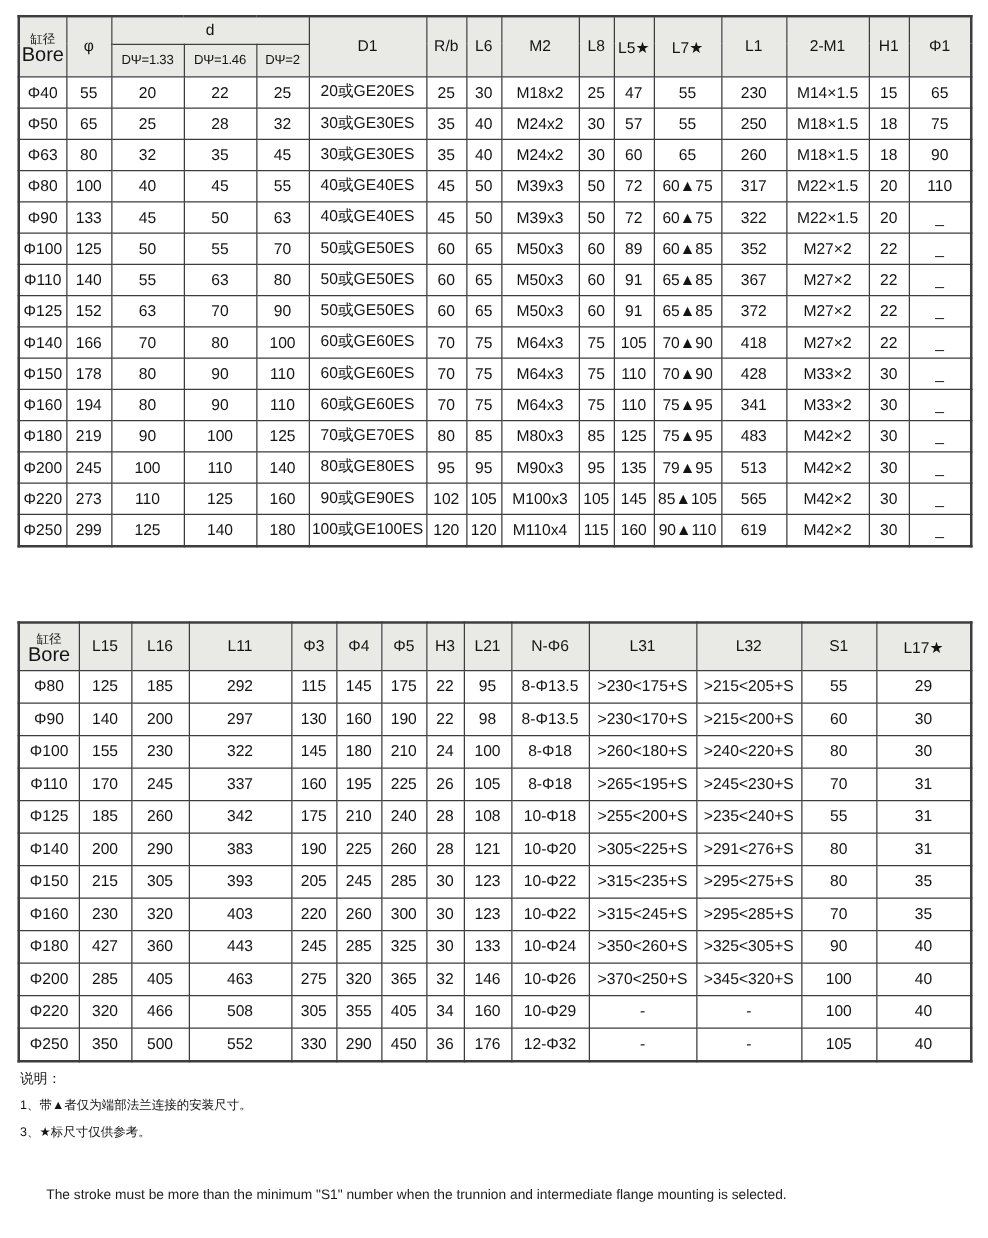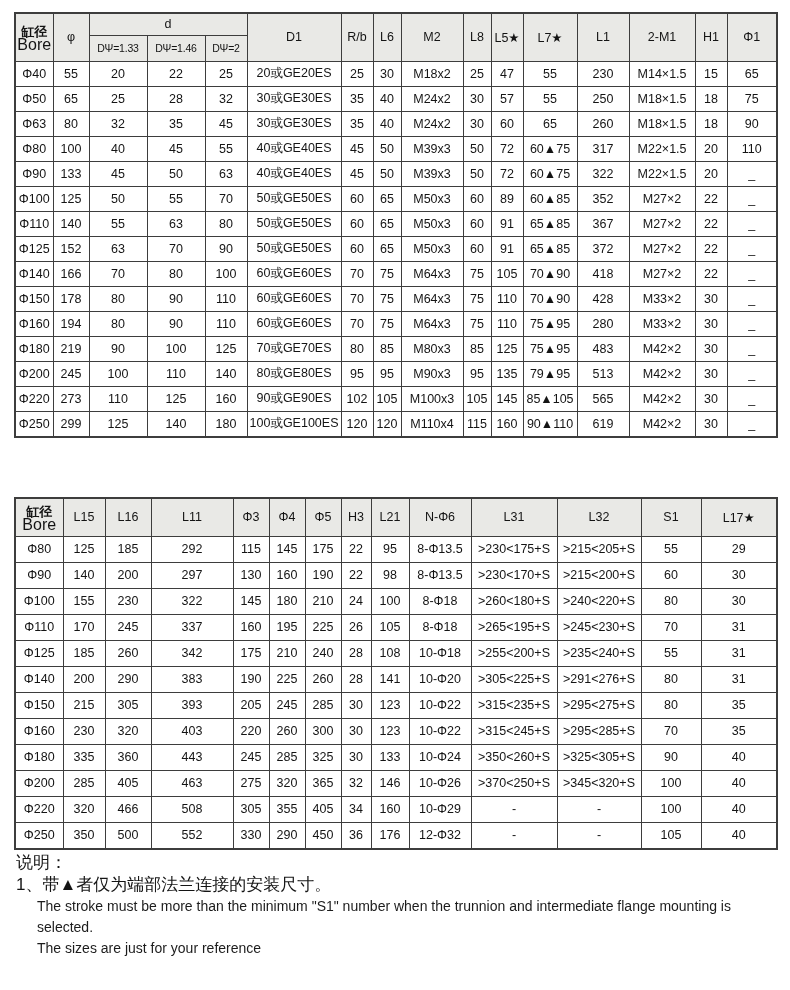--- a/index.html
+++ b/index.html
@@ -27,27 +27,27 @@
   .t2 { top:497px; width:762px; }
 
   .t1 thead tr.h-top { height:22px; }
   .t1 thead tr.h-sub { height:26px; }
   .t1 thead tr.h-sub th { font-size:10.5px; letter-spacing:-0.2px; }
   .t1 tbody td { height:24px; }
 
   .t2 thead tr { height:38px; }
   .t2 tbody td { height:25px; }
 
-  .bore-h .zh { display:block; font-size:13px; line-height:15px;font-weight:bold; }
+  .bore-h .zh { display:block; font-size:10px; line-height:15px; }
   .bore-h .en { display:block; font-size:16px; line-height:12px; }
 
   .notes { position:absolute; left:16px; top:852px; width:760px; }
-  .notes .title { font-size:17px; line-height:22px; }
-  .notes .item  { font-size:17px; line-height:22px; }
-  .notes .en-line { font-size:14px; line-height:21px; padding-left:21px; color:#1c1c1c; }
+  .notes .title { font-size:11px; line-height:22px; }
+  .notes .item  { font-size:10px; line-height:22px; }
+  .notes .en-line { font-size:11px; line-height:21px; padding-left:21px; color:#1c1c1c;margin-top:28px; }
 </style>
 </head>
 <body>
 
 <div class="page">
 
   <table class="spec-table t1">
     <colgroup>
       <col style="width:38px">
         <col style="width:36px">
@@ -279,21 +279,21 @@
           <td>80</td>
           <td>90</td>
           <td>110</td>
           <td>60或GE60ES</td>
           <td>70</td>
           <td>75</td>
           <td>M64x3</td>
           <td>75</td>
           <td>110</td>
           <td>75▲95</td>
-          <td>280</td>
+          <td>341</td>
           <td>M33×2</td>
           <td>30</td>
           <td>_</td>
         </tr>
         <tr>
           <td>Φ180</td>
           <td>219</td>
           <td>90</td>
           <td>100</td>
           <td>125</td>
@@ -487,21 +487,21 @@
         </tr>
         <tr>
           <td>Φ140</td>
           <td>200</td>
           <td>290</td>
           <td>383</td>
           <td>190</td>
           <td>225</td>
           <td>260</td>
           <td>28</td>
-          <td>141</td>
+          <td>121</td>
           <td>10-Φ20</td>
           <td>&gt;305&lt;225+S</td>
           <td>&gt;291&lt;276+S</td>
           <td>80</td>
           <td>31</td>
         </tr>
         <tr>
           <td>Φ150</td>
           <td>215</td>
           <td>305</td>
@@ -528,21 +528,21 @@
           <td>30</td>
           <td>123</td>
           <td>10-Φ22</td>
           <td>&gt;315&lt;245+S</td>
           <td>&gt;295&lt;285+S</td>
           <td>70</td>
           <td>35</td>
         </tr>
         <tr>
           <td>Φ180</td>
-          <td>335</td>
+          <td>427</td>
           <td>360</td>
           <td>443</td>
           <td>245</td>
           <td>285</td>
           <td>325</td>
           <td>30</td>
           <td>133</td>
           <td>10-Φ24</td>
           <td>&gt;350&lt;260+S</td>
           <td>&gt;325&lt;305+S</td>
@@ -596,17 +596,18 @@
           <td>-</td>
           <td>105</td>
           <td>40</td>
         </tr>
       </tbody>
   </table>
 
   <div class="notes">
     <div class="title">说明：</div>
     <div class="item">1、带▲者仅为端部法兰连接的安装尺寸。</div>
+    <div class="item">3、★标尺寸仅供参考。</div>
     <div class="en-line">The stroke must be more than the minimum "S1" number when the  trunnion and intermediate flange mounting is selected.</div>
     <div class="en-line">The sizes are just for your reference</div>
   </div>
 
 </div>
 
 </body></html>

